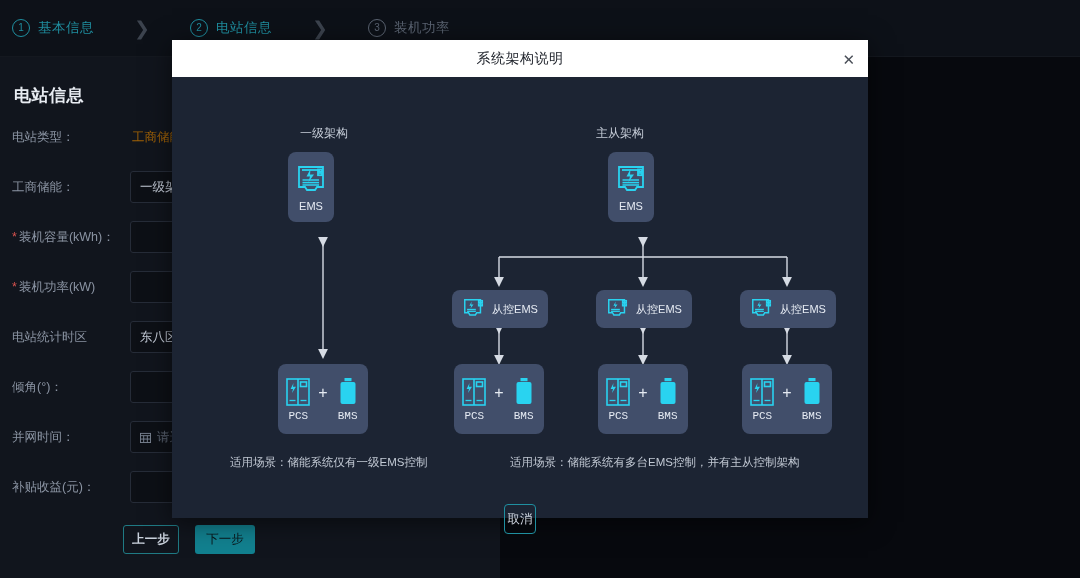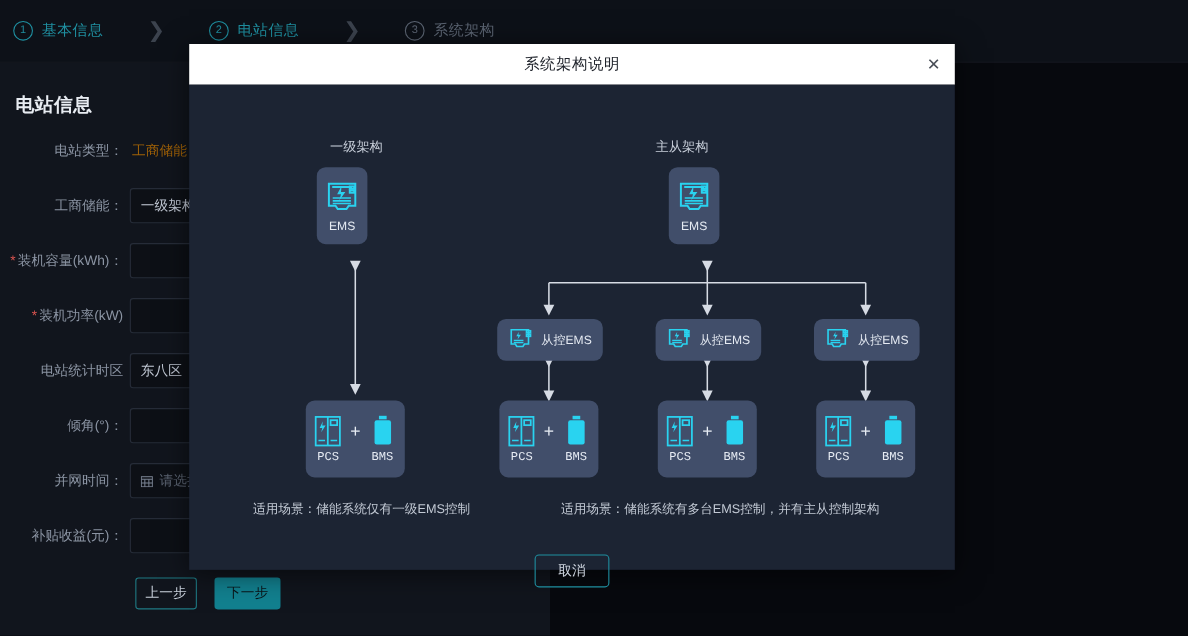--- a/index.html
+++ b/index.html
@@ -47,41 +47,41 @@
   
   .sec-title {
     position: absolute; left: 14px; top: 84px;
     font-size: 17px; font-weight: bold; color: #e8ecf2; letter-spacing: .5px;
   }
 
   
   .form { position: absolute; left: 0; top: 112px; width: 500px; }
   .form-row { display: flex; align-items: center; height: 50px; }
   .form-label {
-    width: 118px; text-align: right; padding-right: 6px;
-    font-size: 12.5px; color: #8b94a3; white-space: nowrap;
+    width: 118px; padding-right: 6px;
+    font-size: 12.5px; color: #8b94a3; white-space: nowrap; margin-left: 12px;
   }
   .req-star { color: #d9534f; margin-right: 2px; }
   .form-value { font-size: 12.5px; color: #a16207; padding-left: 2px; }
   .form-input {
     width: 200px; height: 32px; background: #0d1016;
     border: 1px solid #262c38; border-radius: 3px;
     display: flex; align-items: center; padding: 0 9px;
     font-size: 12.5px; color: #c3cad6; gap: 6px;
   }
   .ph { color: #5b6472; }
   .cal-ico { color: #7b8494; font-size: 11px; }
 
   
   .bottom-btns { position: absolute; left: 123px; top: 525px; display: flex; gap: 16px; }
   .btn-prev {
     width: 56px; height: 29px; border: 1px solid #1f7a84; border-radius: 3px;
     background: transparent; color: #c9d1dc; font-size: 12.5px;
     display: flex; align-items: center; justify-content: center;
-    font-family: inherit; cursor: pointer;
+    font-family: inherit; cursor: pointer; font-weight: bold;
   }
   .btn-next {
     width: 60px; height: 29px; border: none; border-radius: 3px;
     background: #12808f; color: #0a1418; font-size: 12.5px;
     display: flex; align-items: center; justify-content: center;
     font-family: inherit; cursor: pointer;
   }
 
   
   .modal {
@@ -134,21 +134,21 @@
   }
   .pcs-col .card-label { margin-top: 3px; font-family: Liberation Mono, monospace; }
   .plus { color: #e6ebf3; font-size: 16px; margin: 0 4px 12px 4px; }
 
   .caption {
     position: absolute; font-size: 11.5px; color: #c2c9d4; white-space: nowrap;
   }
 
   .cancel-wrap { position: absolute; left: 0; width: 696px; top: 427px; display: flex; justify-content: center; }
   .btn-cancel {
-    width: 68px; height: 30px; border: 1px solid #1f8fa0; border-radius: 4px;
+    width: 32px; height: 30px; border: 1px solid #1f8fa0; border-radius: 4px;
     background: transparent; color: #cfd6e0; font-size: 12.5px;
     display: flex; align-items: center; justify-content: center;
     font-family: Liberation Serif, serif; cursor: pointer;
   }
 
   svg { display: block; }
 </style>
 </head>
 <body>
 
@@ -164,21 +164,21 @@
         <span class="step-label">基本信息</span>
       </div>
       <span class="step-sep">❯</span>
       <div class="step step-2 step-active2">
         <span class="step-num">2</span>
         <span class="step-label">电站信息</span>
       </div>
       <span class="step-sep">❯</span>
       <div class="step step-3 step-idle">
         <span class="step-num">3</span>
-        <span class="step-label">系统架构</span>
+        <span class="step-label">装机功率</span>
       </div>
     </div>
 
     <div class="sec-title">电站信息</div>
 
     <div class="form">
 
       <div class="form-row">
         <div class="form-label">电站类型：</div>
         <div class="form-value">工商储能</div>

